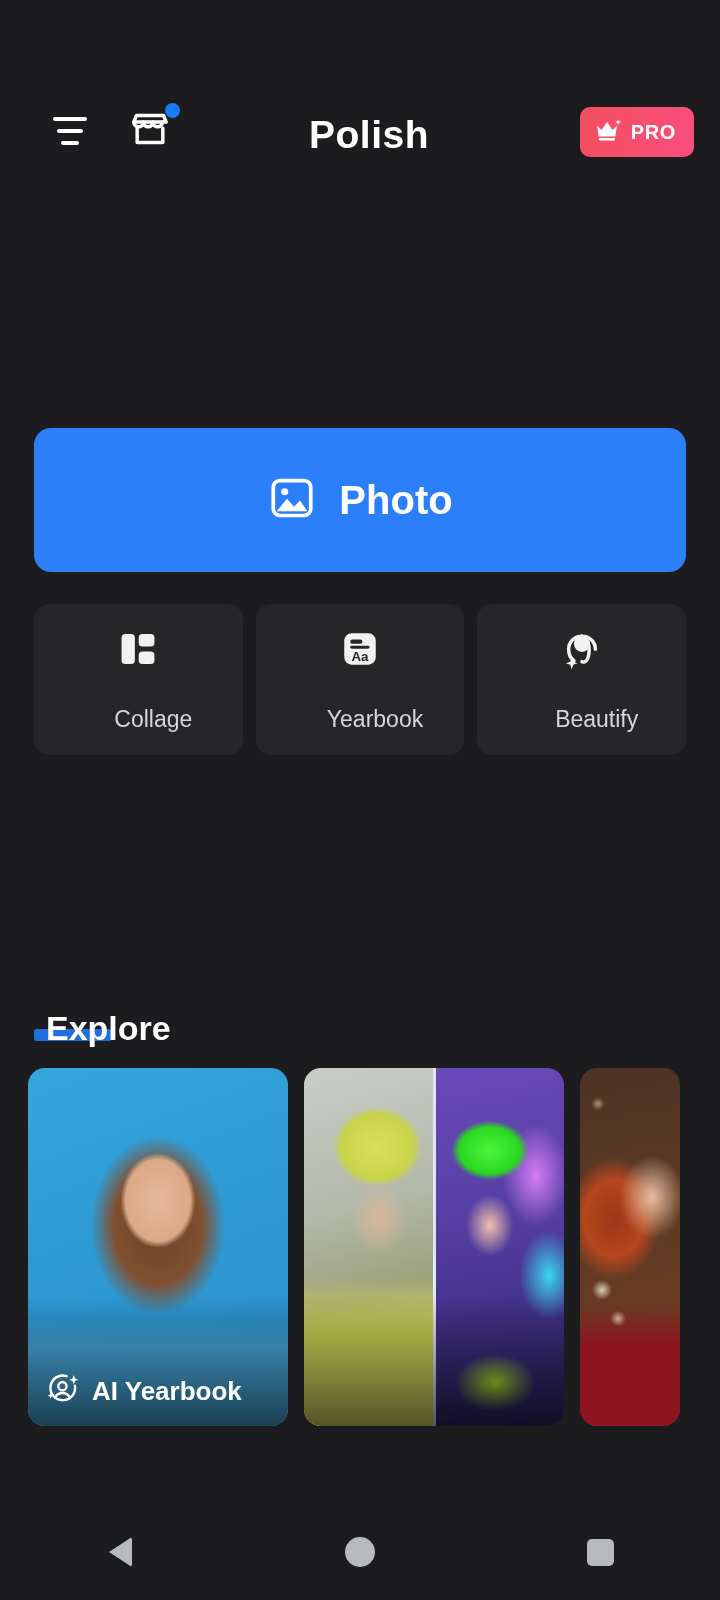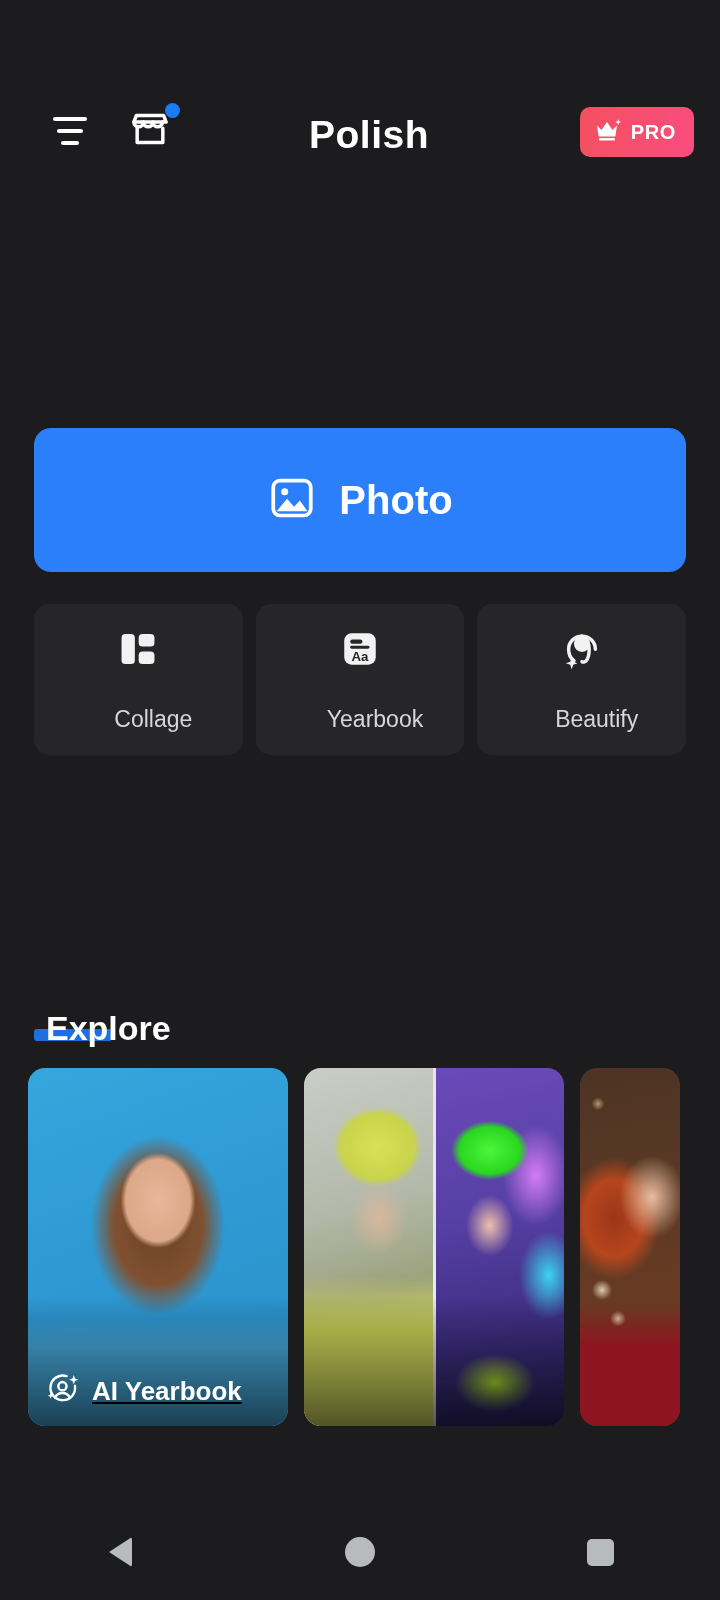--- a/index.html
+++ b/index.html
@@ -141,21 +141,21 @@
   }
   .card.partial { width:100px; }
   .card-photo { position:absolute; inset:0; }
   .card-shade {
     position:absolute; left:0; right:0; bottom:0; height:130px;
     background:linear-gradient(to top, rgba(0,0,0,.62), rgba(0,0,0,0));
   }
   .card-foot {
     position:absolute;
     left:18px; bottom:16px; right:12px;
-    display:flex; align-items:center; gap:12px;text-decoration:underline;
+    display:flex; align-items:center; gap:12px;
   }
   .card-foot .card-label {
     font-size:26px; font-weight:bold; color:#ffffff;
     white-space:nowrap;
   }
 
   
   .ph-yearbook {
     background:
       radial-gradient(ellipse 52px 66px at 50% 37%, #e8b79a 0%, #dba888 62%, rgba(219,168,136,0) 72%),

